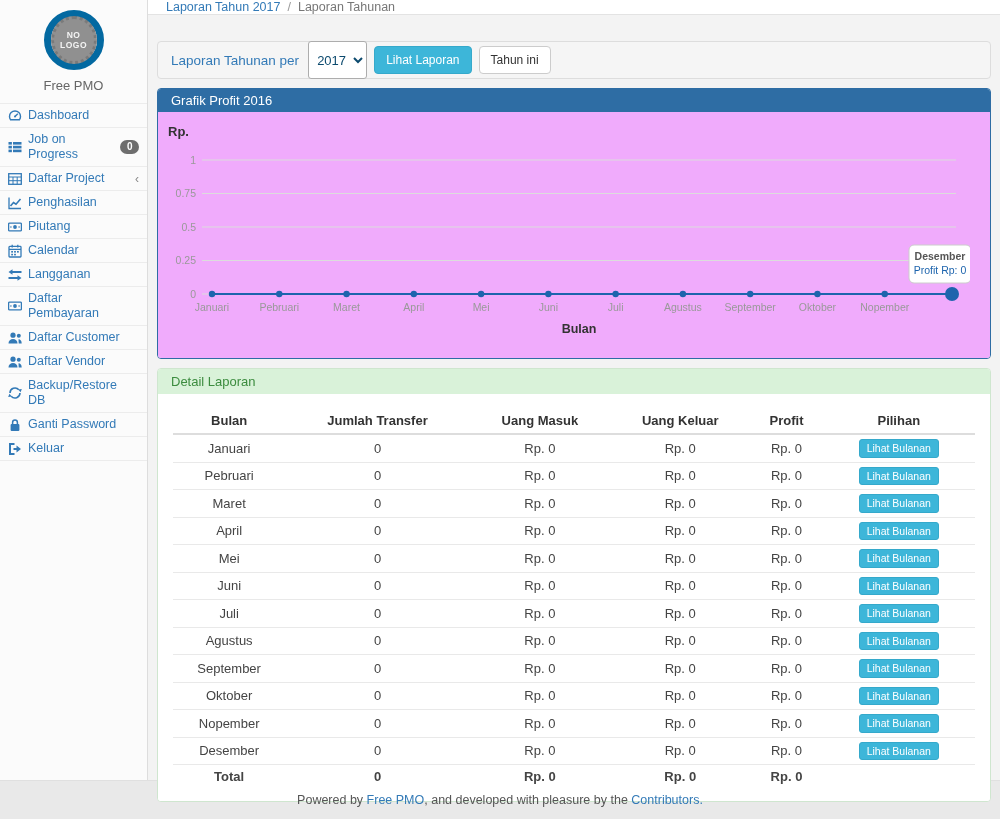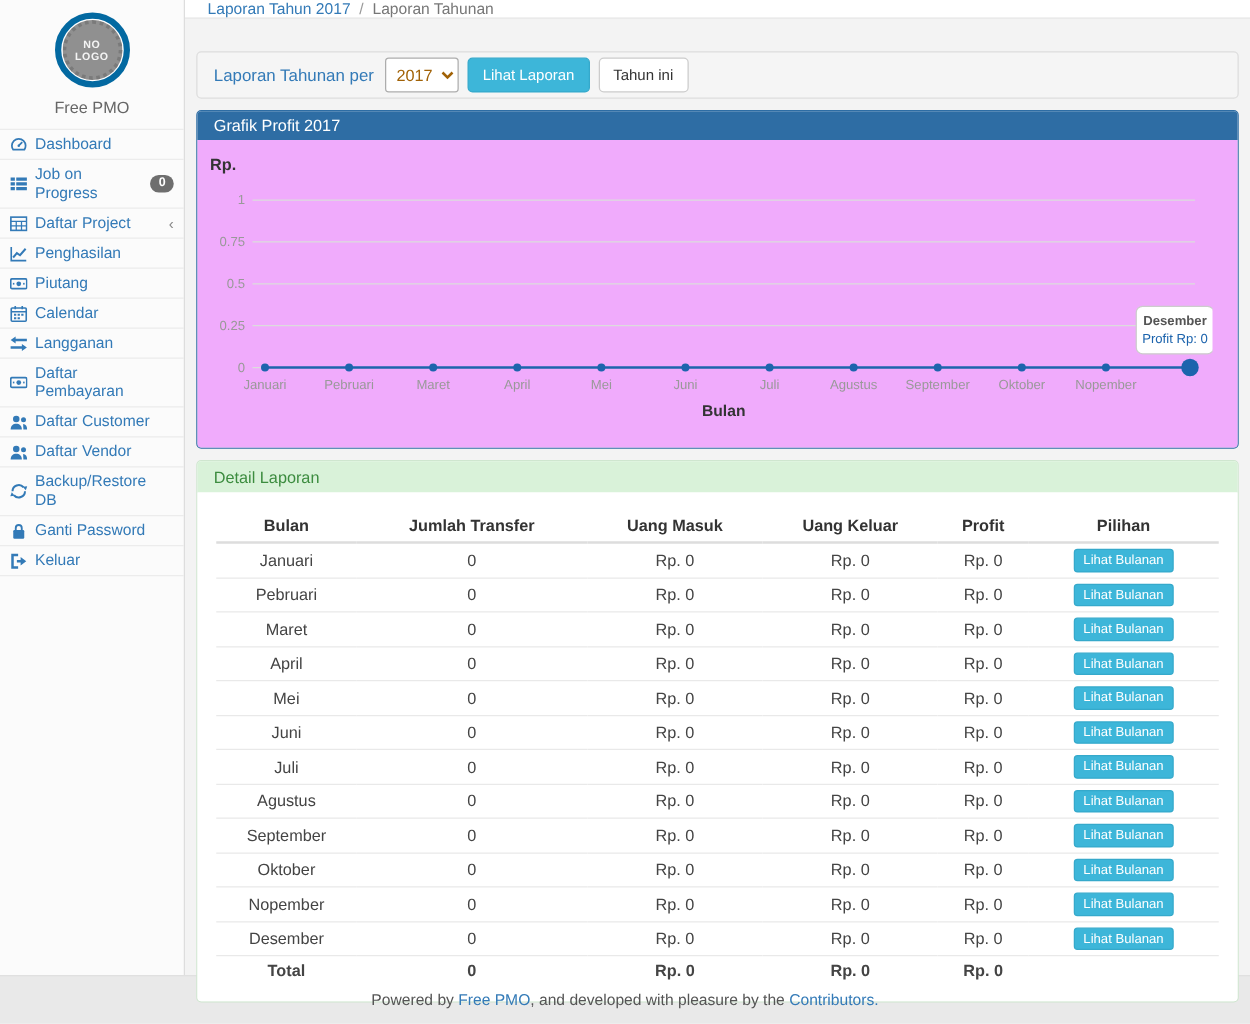--- a/index.html
+++ b/index.html
@@ -10,21 +10,21 @@
     font-family:"Liberation Sans", sans-serif;
     font-size:13px; color:#444;
   }
   a { text-decoration:none; color:var(--c-link,#337ab7); }
 
   .main-wrap { display:flex; height:780px; align-items:stretch; }
 
   
   .sidebar { width:148px; min-width:148px; background:#fbfbfb; border-right:1px solid #ddd; }
   .logo-block { padding:10px 0 0; display:flex; flex-direction:column; align-items:center; }
-  .logo-ring { width:60px; height:60px; border-radius:50%; border:5px solid #0369a1;
+  .logo-ring { width:60px; height:60px; border-radius:50%; border:7px solid #0369a1;
                display:flex; align-items:center; justify-content:center; background:#fff; }
   .logo-disc { width:48px; height:48px; border-radius:50%; background:#909090;
                border:3px dotted #7a7a7a; color:#f4f4f4; font-size:8.5px; font-weight:bold;
                letter-spacing:.5px; display:flex; flex-direction:column; align-items:center;
                justify-content:center; line-height:10px; text-align:center; }
   .brand-name { margin-top:8px; color:#666; font-size:13px; }
   .menu { list-style:none; margin:10px 0 0; padding:0; border-top:1px solid #ececec; }
   .menu li { display:flex; align-items:center; gap:6px; padding:4px 8px;
              border-bottom:1px solid #ececec; color:var(--c-link,#337ab7);
              font-size:12.5px; line-height:15px; cursor:pointer; }
@@ -40,22 +40,22 @@
   .breadcrumb-bar { background:#fff; border-bottom:1px solid #e3e3e3; height:47px;
                     display:flex; align-items:center; padding:0 18px; font-size:12.5px;
                     color:#999; gap:7px; }
   .breadcrumb-current { color:#777; }
   .content-inner { padding:10px 9px 3px; }
 
   .panel { border-radius:4px; margin-bottom:9px; background:#fff; }
   .panel.filter { background:#f5f5f5; border:1px solid #ddd; padding:4px 13px;
                   display:flex; align-items:center; gap:7px; height:38px; }
   .filter-label { color:var(--c-link,#337ab7); font-weight:normal; font-size:13.5px; margin-right:2px; }
-  select.year { height:28px; min-width:58px; border:1px solid #adadad; border-radius:3px;
-                background:#fff; font-size:13px; padding:0 4px; font-family:inherit; color:#a16207; }
+  select.year { height:38px; min-width:58px; border:1px solid #adadad; border-radius:3px;
+                background:#fff; font-size:13px; padding:0 4px; font-family:inherit; color:#0c4a6e; }
   .btn { border-radius:4px; font-size:12px; padding:7px 11px; border:1px solid transparent;
          cursor:pointer; font-family:inherit; line-height:1; }
   .btn-info { background:var(--c-info,#3db6d9); border-color:#35a9cb; color:#fff; }
   .btn-default { background:#fff; border-color:#ccc; color:#333; }
 
   .panel.chart { border:1px solid var(--c-primary,#2e6da4); }
   .panel-heading-primary { background:var(--c-primary,#2e6da4); color:#fff; padding:4px 13px;
                            font-size:13px; line-height:15px; border-radius:3px 3px 0 0; }
   .chart-body { background:#f0abfc; padding:8px 6px 2px; border-radius:0 0 3px 3px; }
   .chart-canvas svg { display:block; font-family:inherit; }
@@ -289,21 +289,21 @@
       <div class="panel filter">
         <span class="filter-label">Laporan Tahunan per</span>
         <select class="year">
           <option selected="">2017</option>
         </select>
         <button class="btn btn-info">Lihat Laporan</button>
         <button class="btn btn-default">Tahun ini</button>
       </div>
 
       <div class="panel chart">
-        <div class="panel-heading-primary">Grafik Profit 2017</div>
+        <div class="panel-heading-primary">Grafik Profit 2016</div>
         <div class="chart-body">
           <div class="chart-canvas">
               <svg width="806" height="236" viewBox="0 0 806 236">
                 <text x="4" y="16" font-size="13" font-weight="bold" fill="#333">Rp.</text>
                 <line x1="38" y1="40" x2="792" y2="40" stroke="#dcdcdc" stroke-width="1"></line>
                 <text x="32" y="43.5" font-size="10.5" fill="#999" text-anchor="end">1</text>
                 <line x1="38" y1="73.5" x2="792" y2="73.5" stroke="#dcdcdc" stroke-width="1"></line>
                 <text x="32" y="77" font-size="10.5" fill="#999" text-anchor="end">0.75</text>
                 <line x1="38" y1="107" x2="792" y2="107" stroke="#dcdcdc" stroke-width="1"></line>
                 <text x="32" y="110.5" font-size="10.5" fill="#999" text-anchor="end">0.5</text>

